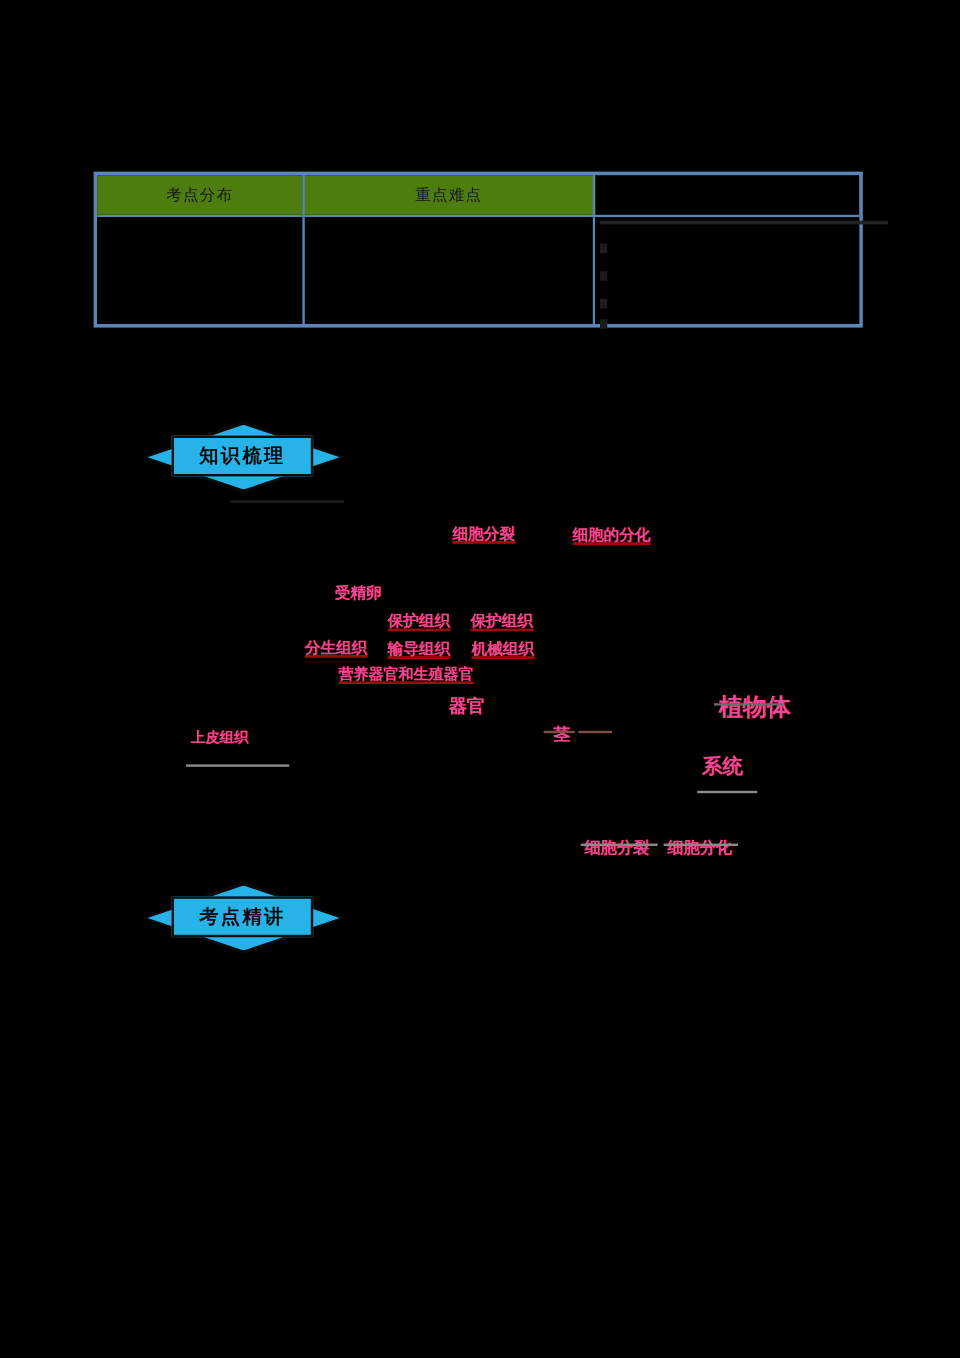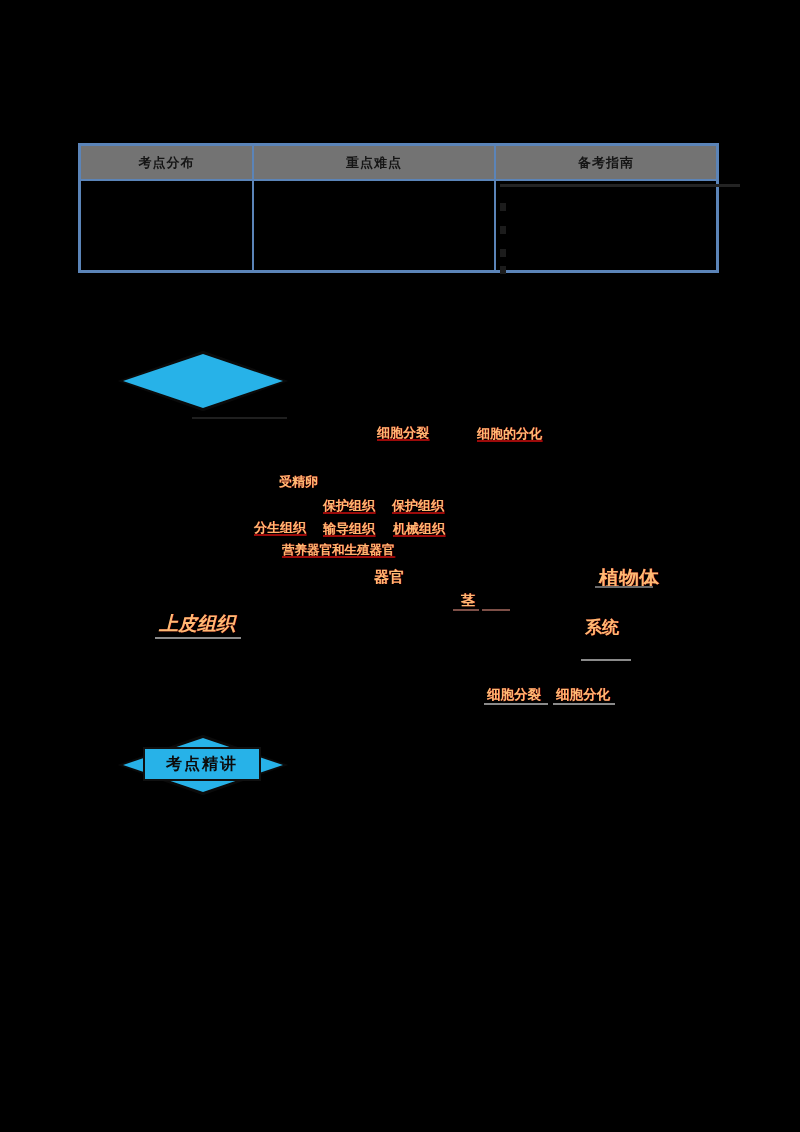--- a/index.html
+++ b/index.html
@@ -14,22 +14,22 @@
     border:3px solid #5b84b8;display:flex;flex-direction:column;
     box-sizing:border-box;background:#000;
   }
   .kc-head{display:flex;height:33px;border-bottom:2px solid #5b84b8;}
   .kc-body{display:flex;flex:1;}
   .kc-col{box-sizing:border-box;}
   .kc-col.c1{width:171px;}
   .kc-col.c2{width:244px;border-left:2px solid #5b84b8;border-right:2px solid #5b84b8;}
   .kc-col.c3{flex:1;}
   .kc-head .kc-col{
-    background:#737373;display:flex;align-items:center;justify-content:center;
-    font-size:13px;font-weight:bold;color:#151515;letter-spacing:1px;
+    background:#4d7c0f;display:flex;align-items:center;justify-content:center;
+    font-size:13px;font-weight:normal;color:#151515;letter-spacing:1px;
   }
   .kc-body .kc-col{background:#000;position:relative;}
   .ghost{position:absolute;background:#232323;}
   .ghost.l1{left:4px;top:3px;width:240px;height:3px;}
   .ghost.t1{left:4px;top:22px;width:6px;height:8px;background:#1c1c1c;}
   .ghost.t2{left:4px;top:45px;width:6px;height:8px;background:#1c1c1c;}
   .ghost.t3{left:4px;top:68px;width:6px;height:8px;background:#1c1c1c;}
   .ghost.t4{left:4px;top:85px;width:6px;height:8px;background:#1c1c1c;}
 
   
@@ -45,37 +45,37 @@
     clip-path:polygon(50% 0,100% 50%,50% 100%,0 50%);background:#27b2e8;}
   .band{
     position:absolute;left:22px;top:11px;width:118px;height:34px;
     background:#27b2e8;border:2px solid #101010;box-sizing:border-box;
     display:flex;align-items:center;justify-content:center;
   }
   .badge-label{font-size:16px;font-weight:bold;color:#0c0c0c;letter-spacing:2px;}
 
   
   .frag{
-    position:absolute;color:#fdba74;font-weight:900;font-size:13px;line-height:1;
-    text-shadow:0.6px 0 0 #b00000;white-space:nowrap;
+    position:absolute;color:#ec4899;font-weight:900;font-size:13px;line-height:1;
+    text-shadow:0.6px 0 0 #b00000;white-space:nowrap;margin-top:12px;
   }
   .frag.u{text-decoration:underline;text-decoration-color:#9c0a0a;text-decoration-thickness:2px;text-underline-offset:2px;}
   .f0{left:377px;top:426px;}
   .f1{left:477px;top:427px;}
   .f2{left:279px;top:475px;}
   .f3{left:323px;top:499px;}
   .f4{left:392px;top:499px;}
   .f5{left:254px;top:521px;}
   .f6{left:323px;top:522px;}
   .f7{left:393px;top:522px;}
   .f8{left:282px;top:544px;font-size:12.5px;}
   .f9{left:374px;top:569px;font-size:15px;}
   .f10{left:599px;top:568px;font-size:20px;}
   .f11{left:461px;top:593px;font-size:14px;}
-  .f12{left:159px;top:614px;font-size:19px;font-style:italic;}
+  .f12{left:159px;top:596px;font-size:12px;}
   .f13{left:585px;top:620px;font-size:17px;font-family:Liberation Mono, monospace;}
   .f14{left:487px;top:688px;font-size:13.5px;}
   .f15{left:556px;top:688px;font-size:13.5px;}
 
   
   .uline{position:absolute;height:2px;background:#8a8a8a;}
   .uline.brown{background:#7d4f47;}
   .u1{left:453px;top:609px;width:26px;}
   .u2{left:482px;top:609px;width:28px;}
   .u3{left:595px;top:586px;width:58px;background:#6a6a6a;}
@@ -85,38 +85,40 @@
   .u7{left:553px;top:703px;width:62px;}
   .hintline{position:absolute;left:192px;top:417px;width:95px;height:2px;background:#1f1f1f;}
 </style>
 </head>
 <body>
 
 <div class="kc-table">
   <div class="kc-head">
     <div class="kc-col c1">考点分布</div>
     <div class="kc-col c2">重点难点</div>
-    <div class="kc-col c3">备考指南</div>
   </div>
   <div class="kc-body">
     <div class="kc-col c1"></div>
     <div class="kc-col c2"></div>
     <div class="kc-col c3">
       <div class="ghost l1"></div>
       <div class="ghost t1"></div>
       <div class="ghost t2"></div>
       <div class="ghost t3"></div>
       <div class="ghost t4"></div>
     </div>
   </div>
 </div>
 
 <div class="badge b1">
   <div class="dshadow"></div>
   <div class="dedge"></div>
+  <div class="band">
+    <span class="badge-label">知识梳理</span>
+  </div>
 </div>
 
 <div class="hintline"></div>
 <span class="frag u  f0">细胞分裂</span>
 <span class="frag u  f1">细胞的分化</span>
 <span class="frag    f2">受精卵</span>
 <span class="frag u  f3">保护组织</span>
 <span class="frag u  f4">保护组织</span>
 <span class="frag u  f5">分生组织</span>
 <span class="frag u  f6">输导组织</span>

